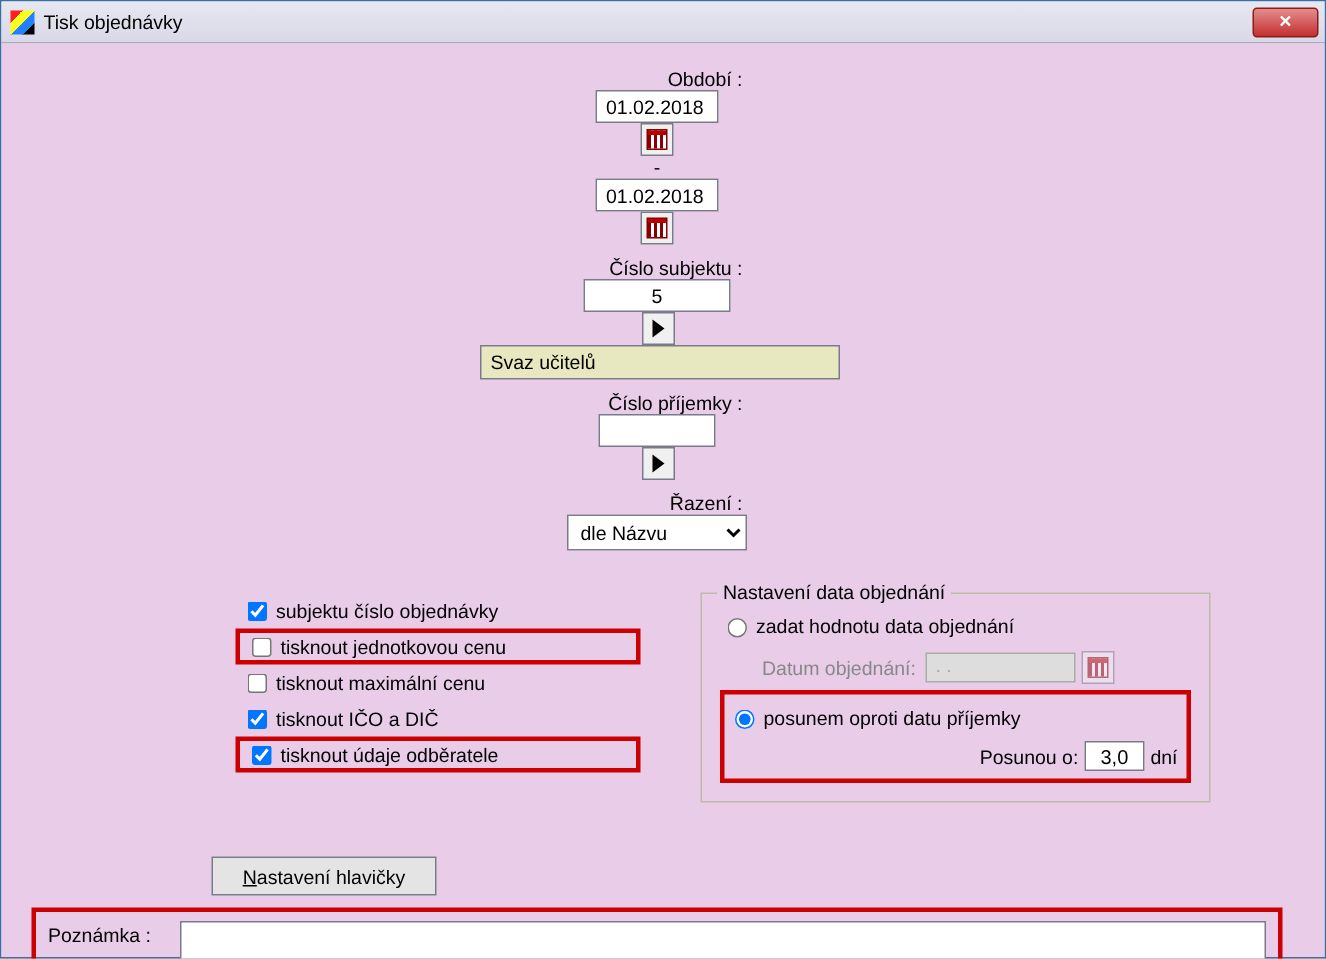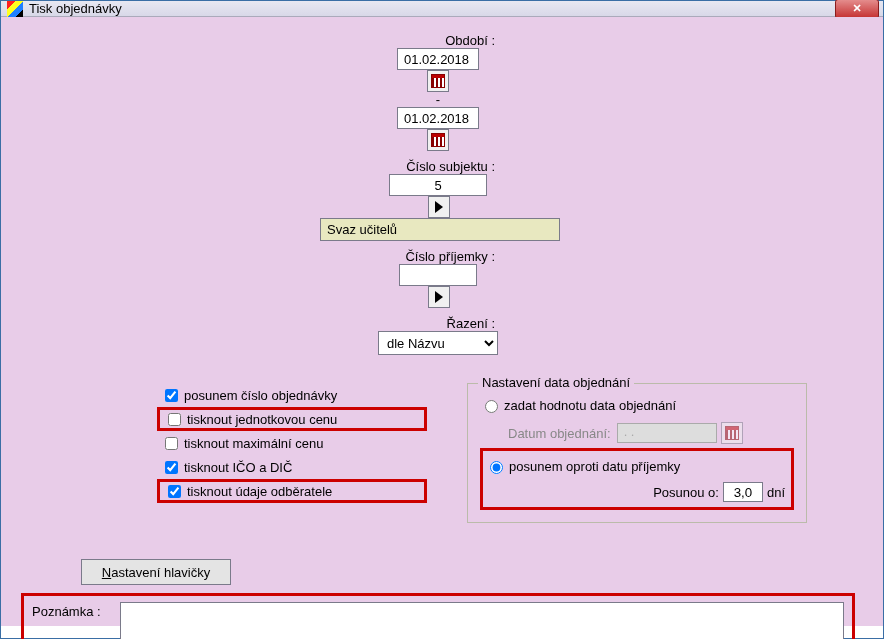--- a/index.html
+++ b/index.html
@@ -11,21 +11,21 @@
     padding: 0;
   }
   .window {
     width: 884px;
     height: 639px;
     background: #fff;
     border: 1px solid #3a6ea5;
     position: relative;
   }
   .titlebar {
-    height: 16px;
+    height: 28px;
     background: linear-gradient(#e8e8f2, #d8d8e8);
     border-bottom: 1px solid #aab;
     display: flex;
     align-items: center;
     padding: 0 4px 0 6px;
     position: relative;
   }
   .titlebar .app-icon {
     width: 16px; height: 16px;
     margin-right: 6px;
@@ -151,21 +151,21 @@
   .sub-row { display:flex; align-items:center; margin:4px 0 4px 28px; }
   .sub-row.disabled { color:#888; }
   .date-disabled {
     background:#ddd; border:1px solid #aaa;
     width:100px; height:20px; margin-left:6px;
   }
   .redbox2 { border:3px solid #c00; padding:2px; }
   .shift-block { margin-top:4px; }
   .shift-block input[type=text] { width:40px; text-align:center; height:20px; border:1px solid #7a7a8a; margin:0 4px;}
   .nastaveni-btn {
-    margin-top:36px; margin-left:60px;
+    margin-top:36px; margin-left:120px;
     height:26px; width:150px;
     border:1px solid #7a7a8a;
     background:#e4e4e4;
     font-family:inherit; font-size:13px;
     cursor:pointer;
     text-align:center;
   }
   .pozn-block {
     border:3px solid #c00;
     margin-top:8px;
@@ -253,21 +253,21 @@
       <div class="lbl">Řazení :</div>
       <select class="select">
         <option>dle Názvu</option>
       </select>
     </div>
 
     <div class="cols">
       <div class="col-left">
         <label class="chk-row">
           <input type="checkbox" checked="" style="">
-          <span>posunem číslo objednávky</span>
+          <span>subjektu číslo objednávky</span>
         </label>
         <label class="chk-row redbox">
           <input type="checkbox" style="">
           <span>tisknout jednotkovou cenu</span>
         </label>
         <label class="chk-row">
           <input type="checkbox" style="">
           <span>tisknout maximální cenu</span>
         </label>
         <label class="chk-row">

